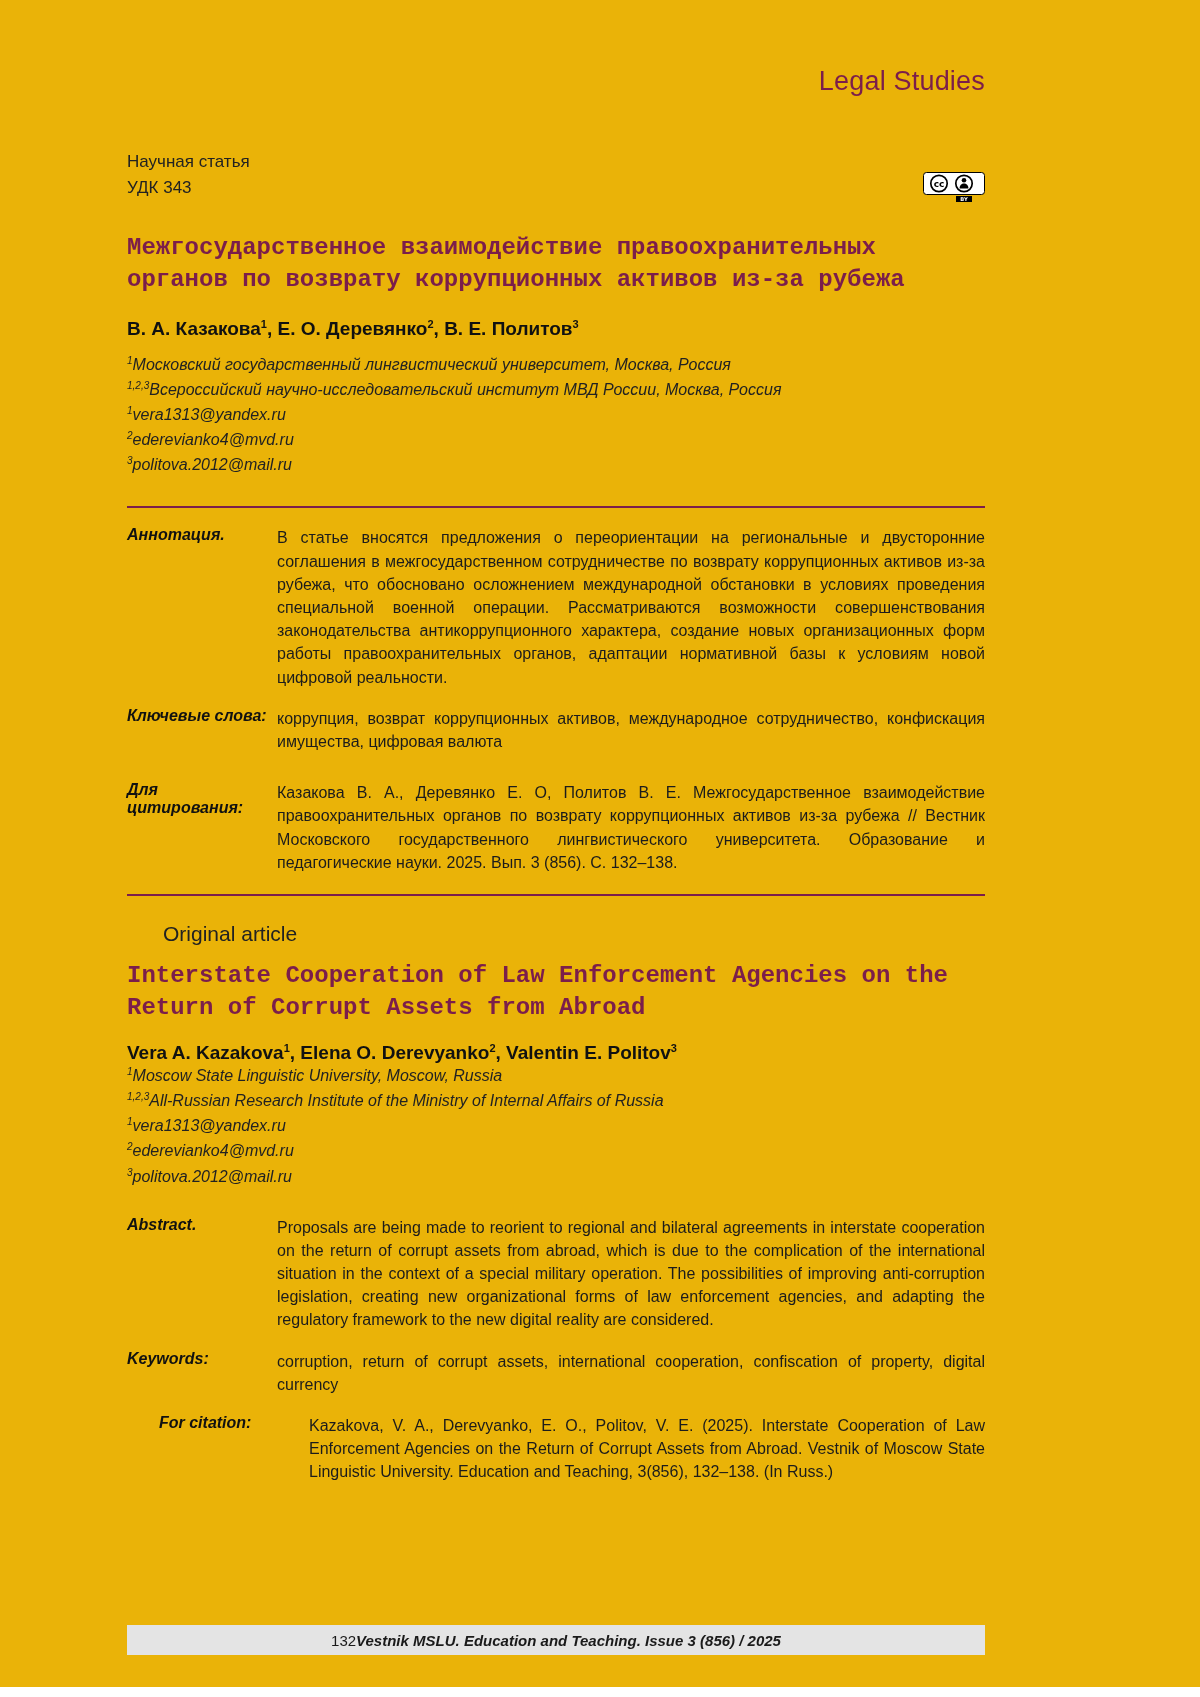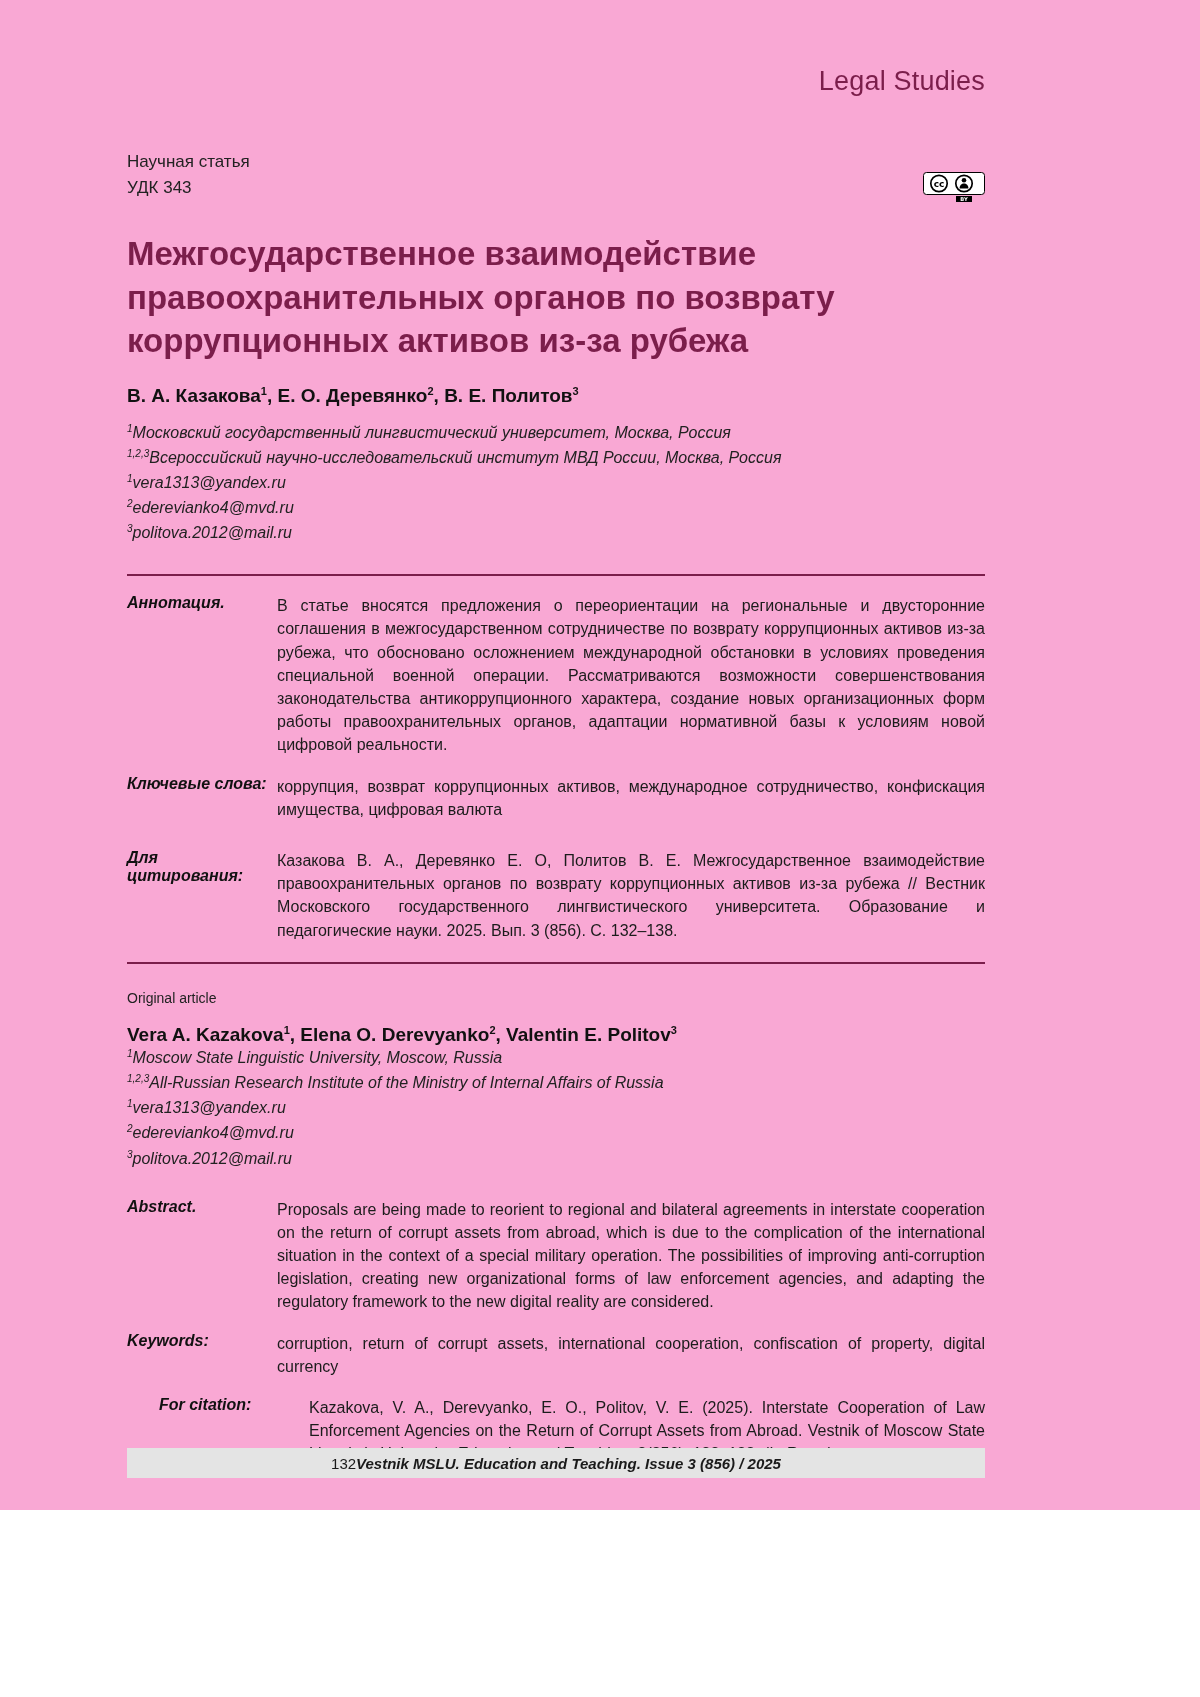--- a/index.html
+++ b/index.html
@@ -2,23 +2,23 @@
 <html><head>
 <meta charset="utf-8">
 <style>
   * { margin: 0; padding: 0; box-sizing: border-box; }
   html, body { background: #ffffff; }
   body { font-family: "Liberation Sans", "DejaVu Sans", sans-serif; color: #1a1a1a; }
 
   .page {
     position: relative;
     width: 1200px;
-    height: 1510px;
+    height: 1687px;
     margin: 0 auto;
-    background: #f9a8d4;
+    background: #eab308;
     padding: 66px 215px 0 127px;
     overflow: hidden;
   }
 
   .section-label {
     text-align: right;
     font-size: 27px;
     font-weight: 500;
     color: #7b1e4b;
     letter-spacing: 0.2px;
@@ -29,24 +29,25 @@
     display: flex;
     justify-content: space-between;
     align-items: flex-end;
   }
   .type-lines { font-size: 17px; line-height: 1.55; color: #222; }
 
   .cc-badge { display: inline-block; line-height: 0; }
 
   h1.article-title {
     margin-top: 30px;
-    font-size: 33px;
+    font-size: 24px;
     line-height: 1.33;
     font-weight: 700;
     color: #7b1e4b;
+    font-family: Liberation Mono, monospace;
   }
 
   .authors {
     margin-top: 22px;
     font-size: 19px;
     font-weight: 700;
     color: #111;
   }
   .authors sup { font-size: 11px; }
   .sep { white-space: pre; }
@@ -72,21 +73,21 @@
     color: #111;
   }
   .meta-text {
     flex: 1;
     font-size: 16px;
     line-height: 1.45;
     text-align: justify;
     color: #1c1c1c;
   }
 
-  .en-type { margin-top: 26px; font-size: 14px; color: #222; }
+  .en-type { margin-top: 26px; font-size: 21px; color: #222; margin-left: 36px; }
 
   .footer-bar {
     position: absolute;
     left: 127px;
     right: 215px;
     bottom: 32px;
     height: 30px;
     background: #e4e4e4;
     display: flex;
     align-items: center;
@@ -148,20 +149,21 @@
     <div class="meta-row" style="margin-bottom:0;margin-top:28px;">
       <div class="meta-label">Для цитирования:</div>
       <div class="meta-text">Казакова В. А., Деревянко Е. О, Политов В. Е. Межгосударственное взаимодействие правоохранительных органов по возврату коррупционных активов из-за рубежа // Вестник Московского государственного лингвистического университета. Образование и педагогические науки. 2025. Вып. 3 (856). С. 132–138.</div>
     </div>
   </div>
 
   <hr class="rule" style="margin-top:20px;">
 
   <div class="en-type">Original article</div>
 
+  <h1 class="article-title" style="margin-top:14px;">Interstate Cooperation of Law Enforcement Agencies on the Return of Corrupt Assets from Abroad</h1>
 
   <p class="authors" style="margin-top:18px;"><span>Vera A. Kazakova</span><sup>1</sup><span class="sep">, </span><span>Elena O. Derevyanko</span><sup>2</sup><span class="sep">, </span><span>Valentin E. Politov</span><sup>3</sup></p>
 
   <div class="affil-block" style="margin-top:0;">
     <div class="affil-line"><sup>1</sup><span>Moscow State Linguistic University, Moscow, Russia</span></div>
     <div class="affil-line"><sup>1,2,3</sup><span>All-Russian Research Institute of the Ministry of Internal Affairs of Russia</span></div>
     <div class="affil-line"><sup>1</sup><span>vera1313@yandex.ru</span></div>
     <div class="affil-line"><sup>2</sup><span>ederevianko4@mvd.ru</span></div>
     <div class="affil-line"><sup>3</sup><span>politova.2012@mail.ru</span></div>
   </div>

